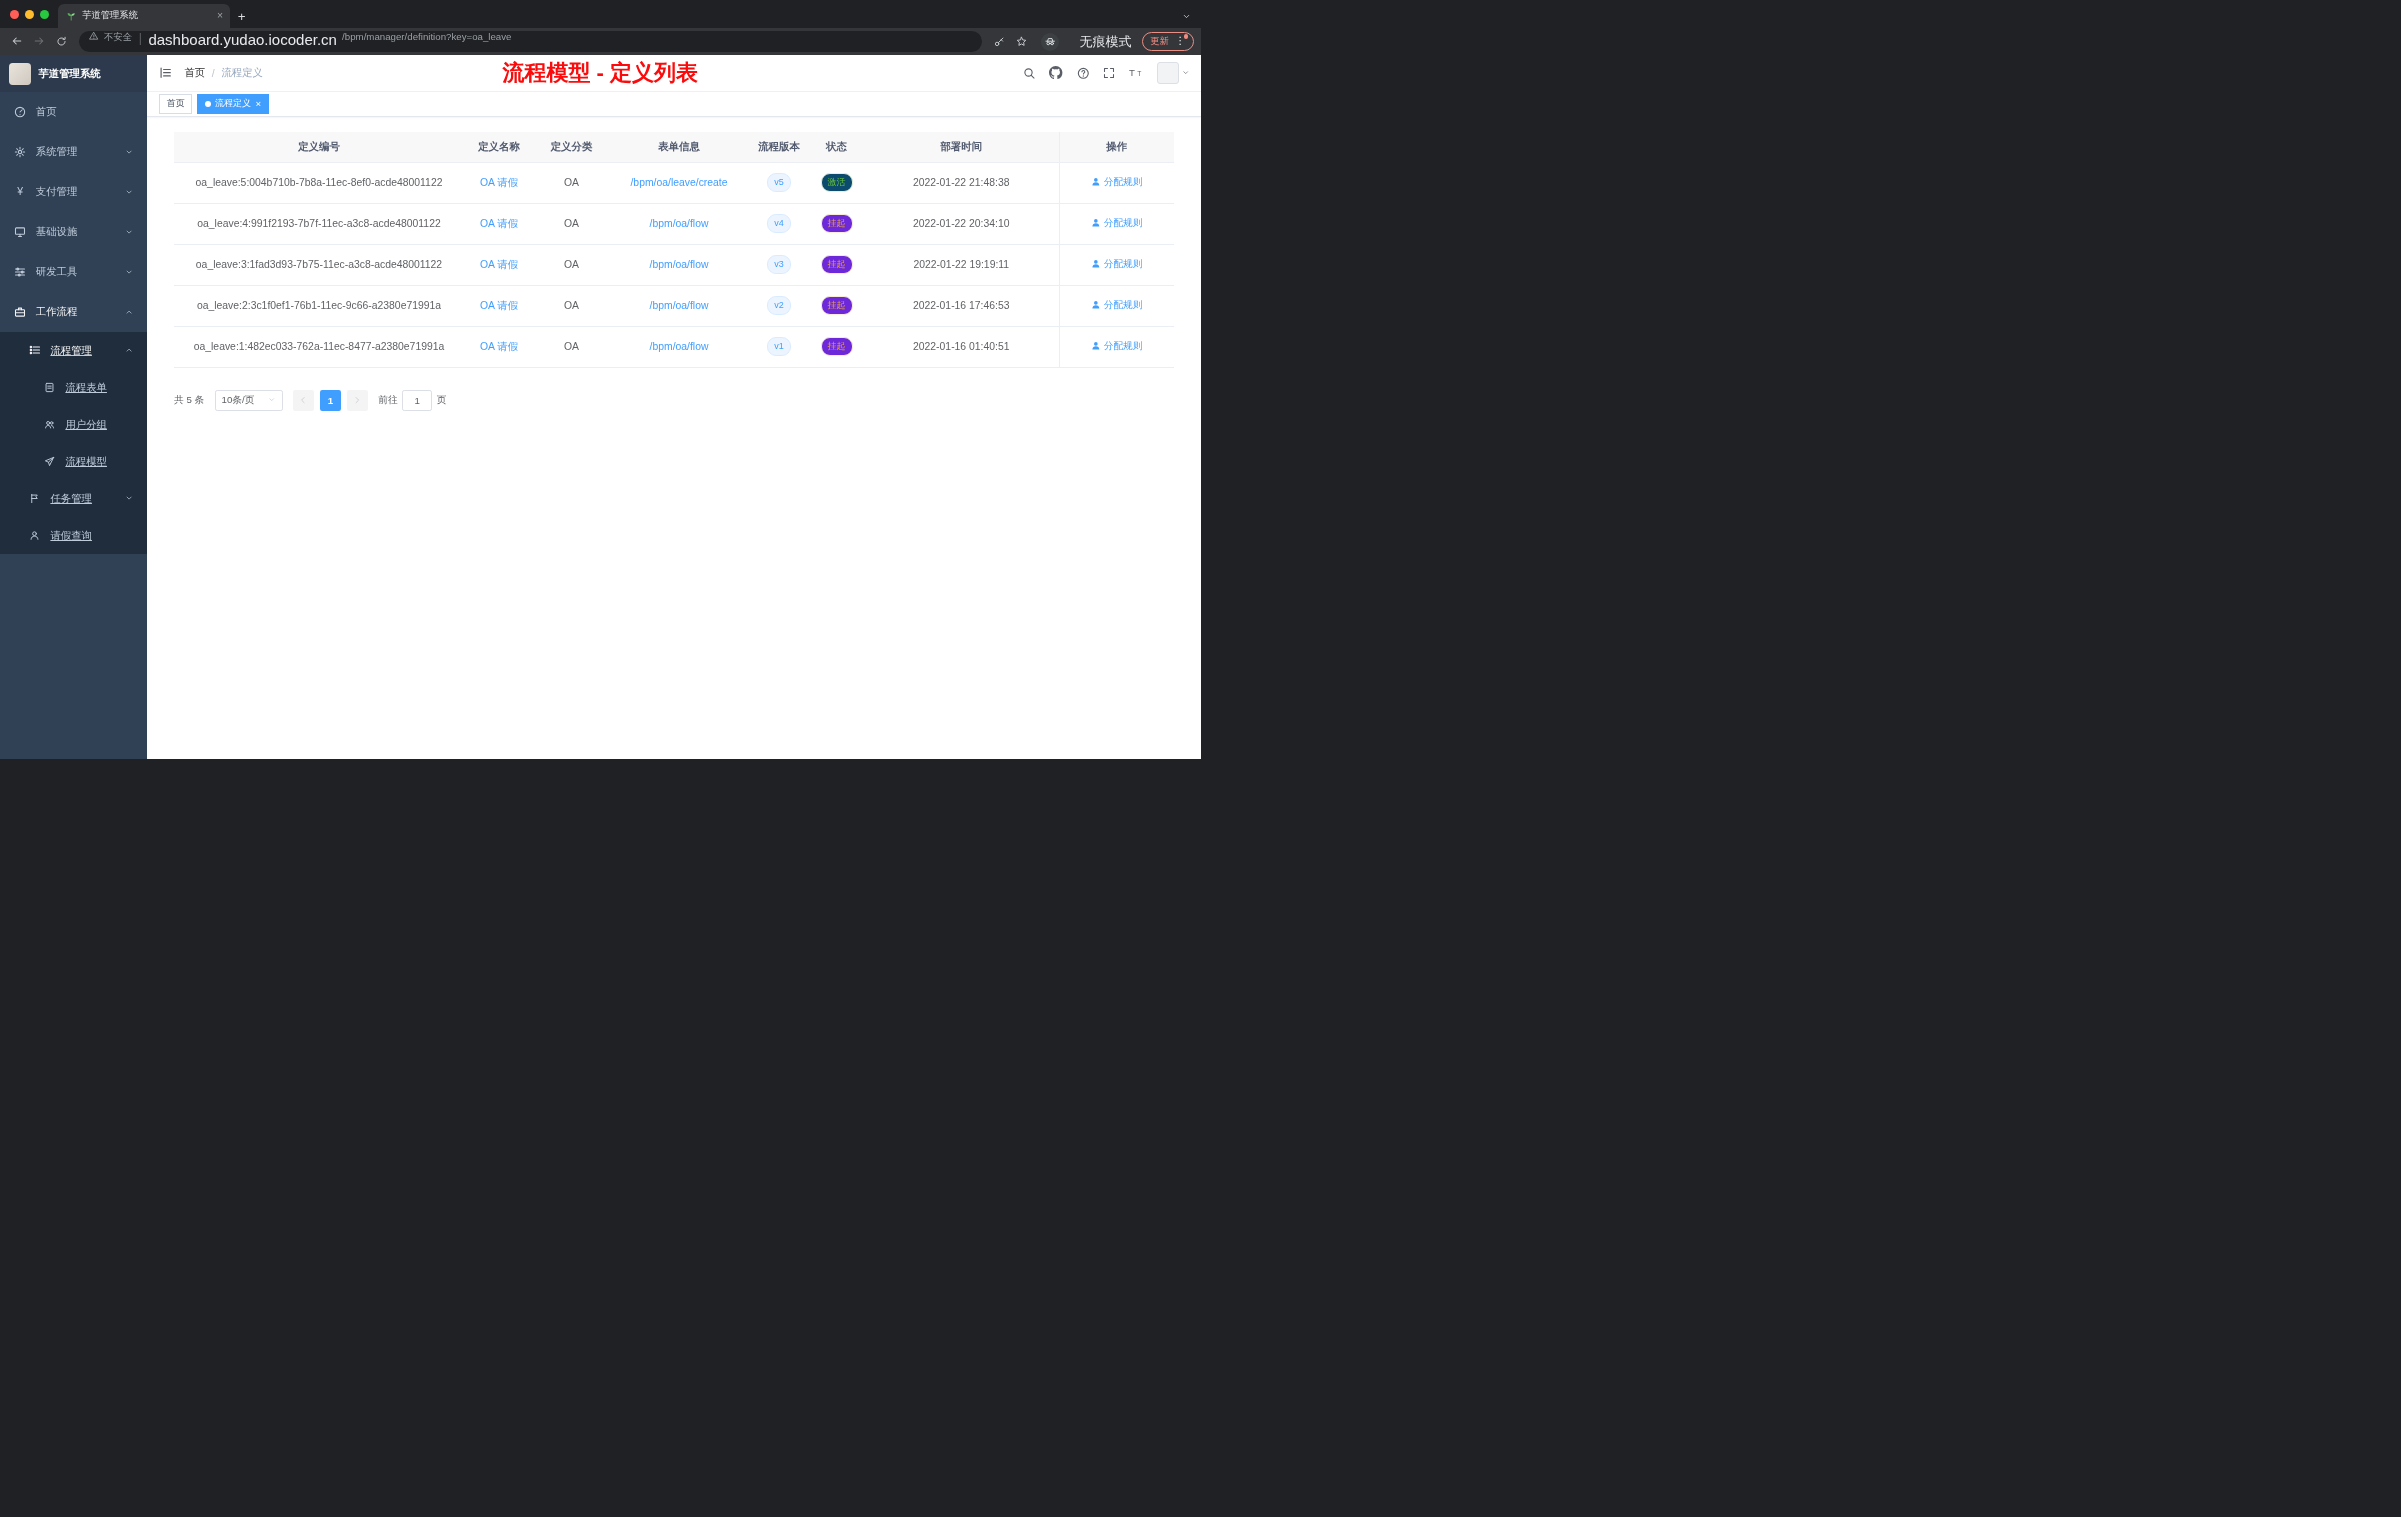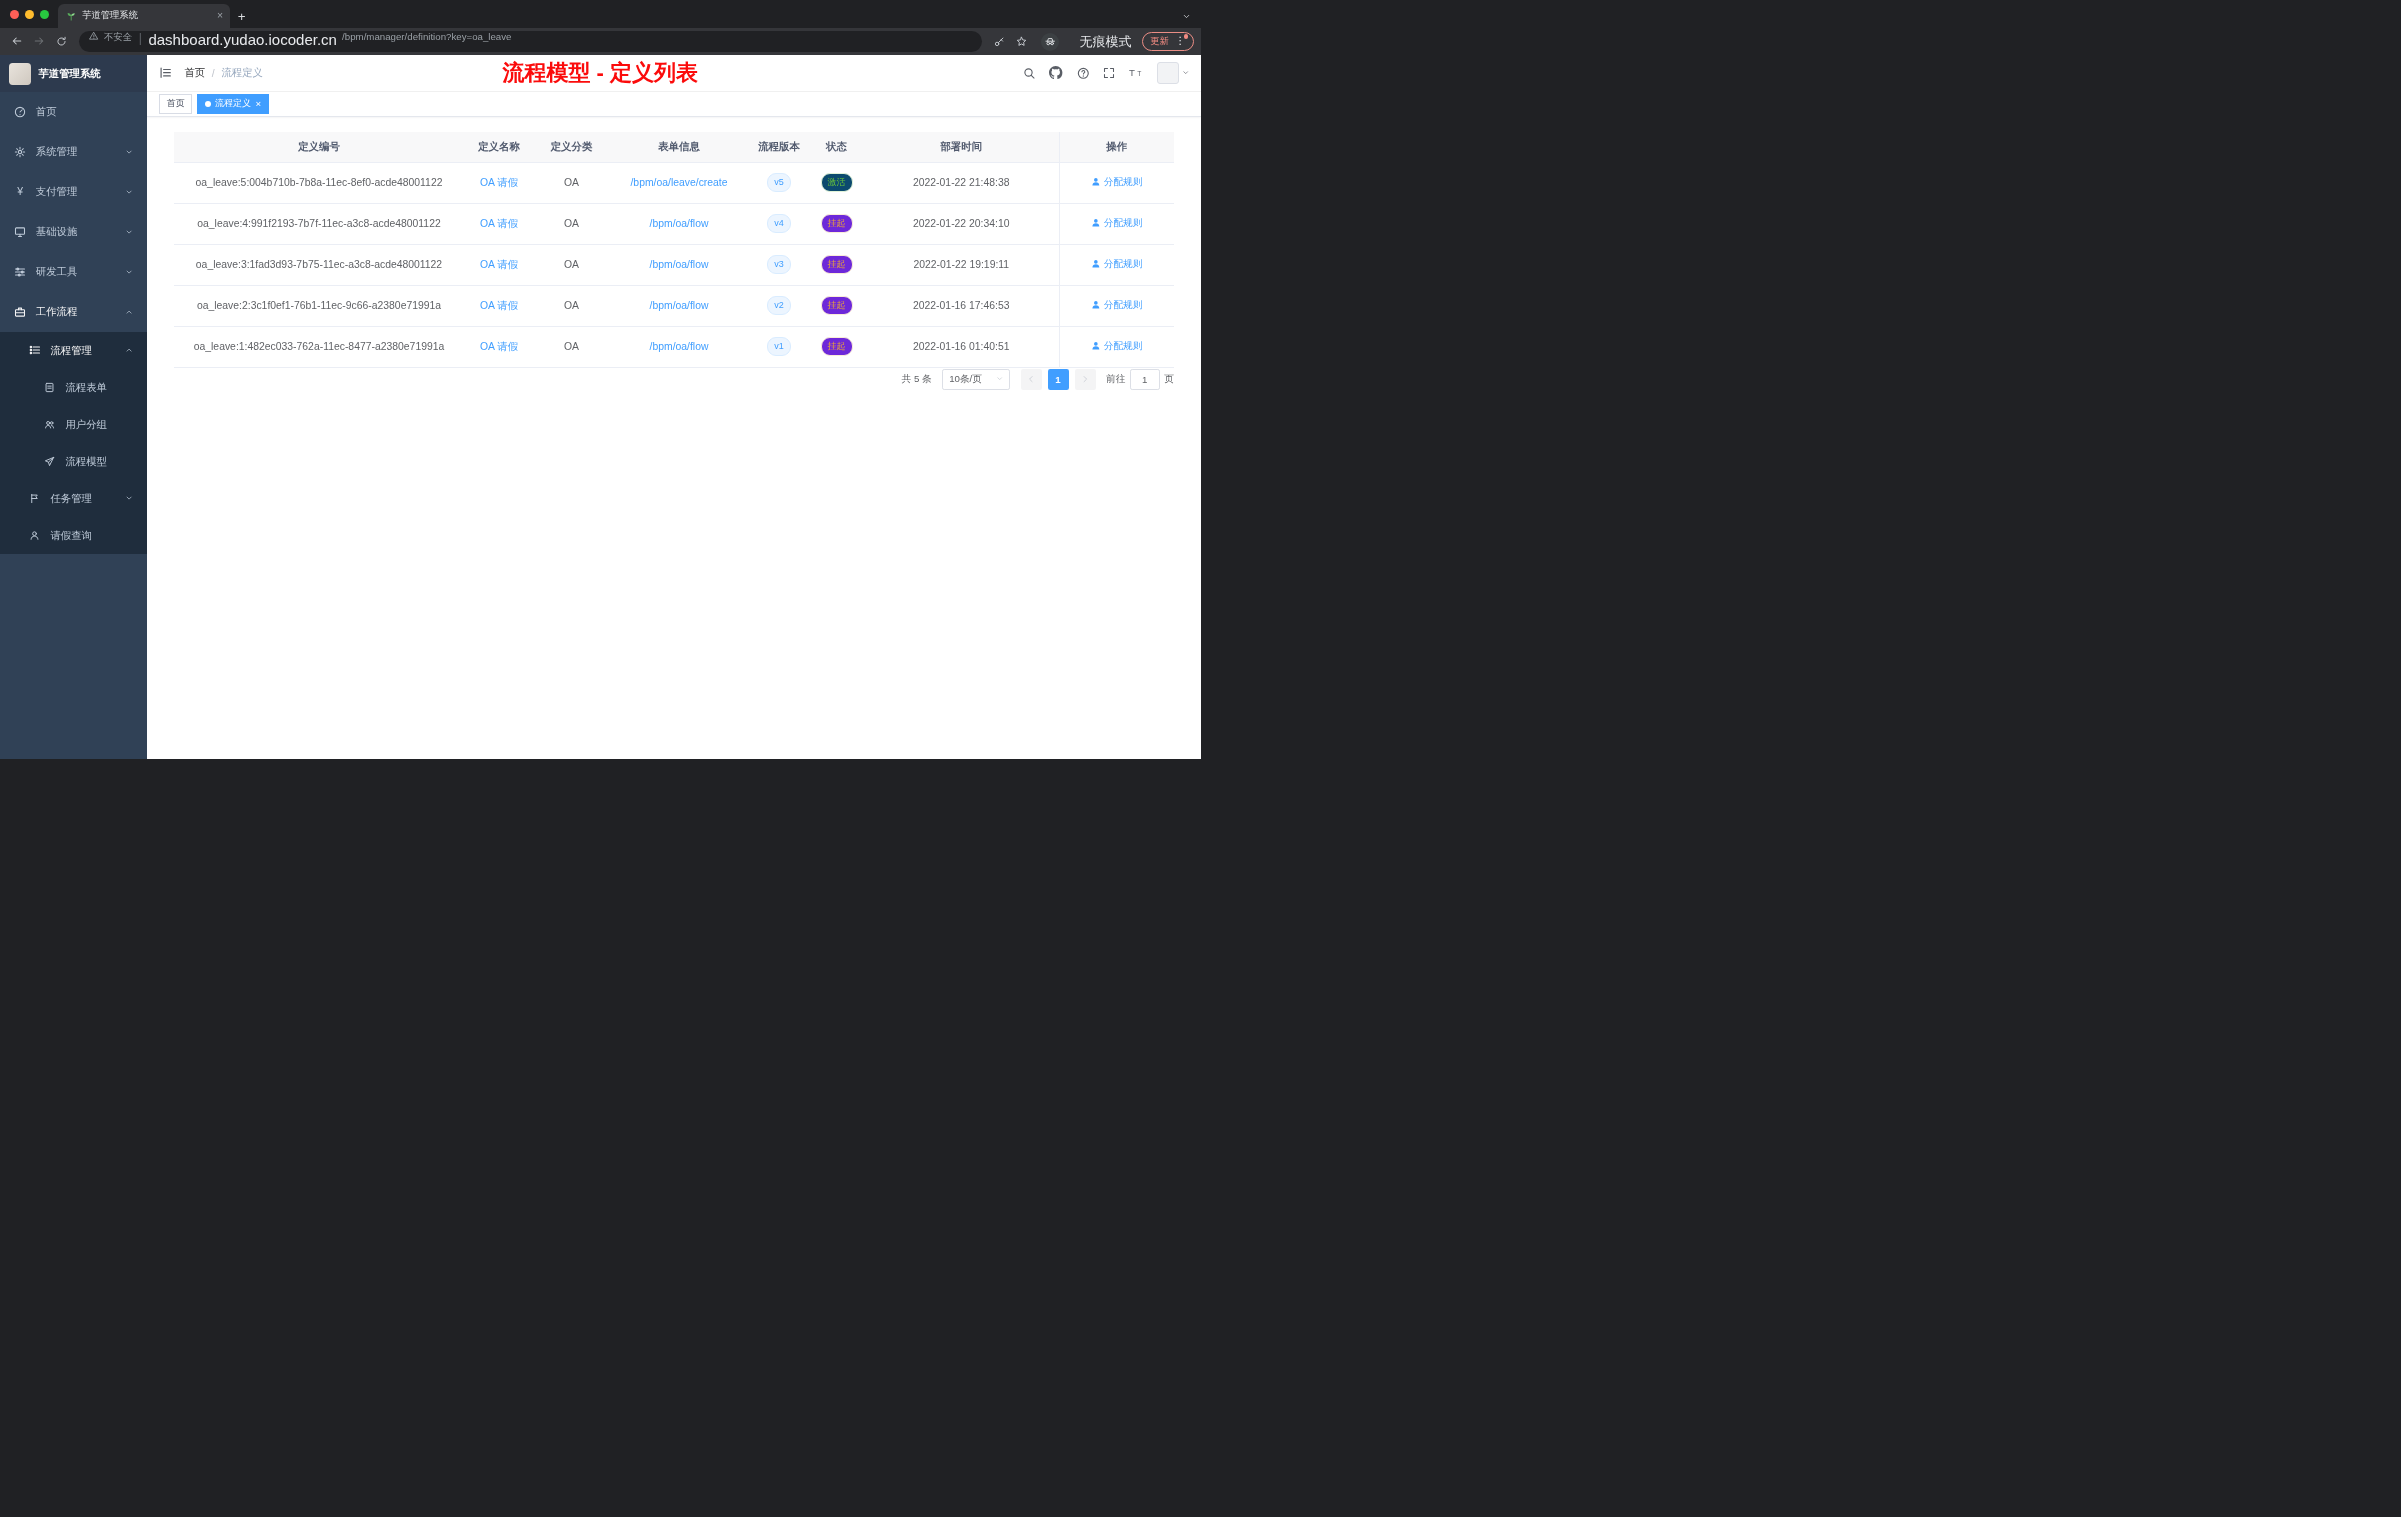--- a/index.html
+++ b/index.html
@@ -41,21 +41,21 @@
   .sidebar{width:147px;background:#304156;color:#bfcbd9;flex-shrink:0;display:flex;flex-direction:column;}
   .logo-row{height:37px;display:flex;align-items:center;gap:7.4px;padding:0 9px;background:#2d3a4e;}
   .logo-avatar{width:22px;height:22px;border-radius:3.7px;background:linear-gradient(135deg,#e9e4dd,#cfc8bf);flex-shrink:0;}
   .logo-title{color:#fff;font-size:10.4px;font-weight:bold;white-space:nowrap;}
   .nav-item{height:40px;display:flex;align-items:center;gap:9px;padding:0 13.4px;font-size:10.4px;cursor:pointer;white-space:nowrap;}
   .nav-icon{width:13.4px;height:13.4px;display:flex;align-items:center;justify-content:center;flex-shrink:0;color:#bfcbd9;}
   .nav-label{flex:1;}
   .nav-chevron{color:#bfcbd9;flex-shrink:0;transition:transform .2s;}
   .nav-chevron.up{transform:rotate(180deg);}
   .submenu{background:#1f2d3d;}
-  .submenu .nav-item{height:37px;}
+  .submenu .nav-item{height:37px;text-decoration:underline;}
   .lvl2{padding-left:28px;}
   .lvl3{padding-left:43px;}
   .active-parent .nav-label,.active-parent .nav-icon{color:#f4f4f5;}
 
   .main{flex:1;display:flex;flex-direction:column;min-width:0;background:#fff;}
   .app-header{height:37px;display:flex;align-items:center;padding:0 12px;position:relative;
     border-bottom:0.7px solid #f0f0f0;flex-shrink:0;}
   .fold-icon{color:#5a5e66;cursor:pointer;margin-right:12px;display:flex;}
   .breadcrumb{display:flex;align-items:center;gap:6.7px;font-size:10.4px;}
   .bc-home{color:#303133;cursor:pointer;}
@@ -84,21 +84,21 @@
   .def-table td{height:41px;border-bottom:0.7px solid #ebeef5;text-align:center;white-space:nowrap;
     overflow:hidden;text-overflow:ellipsis;}
   .link{color:#409eff;cursor:pointer;text-decoration:none;}
   .badge{display:inline-block;padding:1.5px 6px;font-size:9px;border-radius:9px;line-height:13.4px;}
   .badge-blue{background:#ecf5ff;color:#409eff;border:0.7px solid #d9ecff;}
   .badge-green{background:#0c4a6e;color:#67c23a;border:0.7px solid #e1f3d8;}
   .badge-orange{background:#6d28d9;color:#e6a23c;border:0.7px solid #faecd8;}
   .action-col{border-left:0.7px solid #ebeef5;}
   .action-link{display:inline-flex;align-items:center;gap:3px;font-size:9.7px;}
 
-  .pagination{display:flex;align-items:center;justify-content:flex-end;gap:10.4px;margin-top:1px;
+  .pagination{display:flex;align-items:center;gap:10.4px;margin-top:22px;
     font-size:9.7px;color:#606266;}
   .page-size-select{width:68px;height:21px;border:0.7px solid #dcdfe6;border-radius:2.2px;display:flex;
     align-items:center;padding:0 6px;gap:3px;color:#606266;cursor:pointer;background:#fff;}
   .page-size-select .sel-caret{margin-left:auto;color:#c0c4cc;}
   .pager{display:flex;align-items:center;gap:6px;}
   .page-btn{width:21px;height:21px;border-radius:2.2px;background:#f4f4f5;color:#c0c4cc;display:flex;
     align-items:center;justify-content:center;cursor:pointer;font-size:9.7px;}
   .page-btn.current{background:#409eff;color:#fff;font-weight:bold;}
   .goto{display:flex;align-items:center;gap:4.5px;}
   .goto-input{width:30px;height:21px;border:0.7px solid #dcdfe6;border-radius:2.2px;text-align:center;

